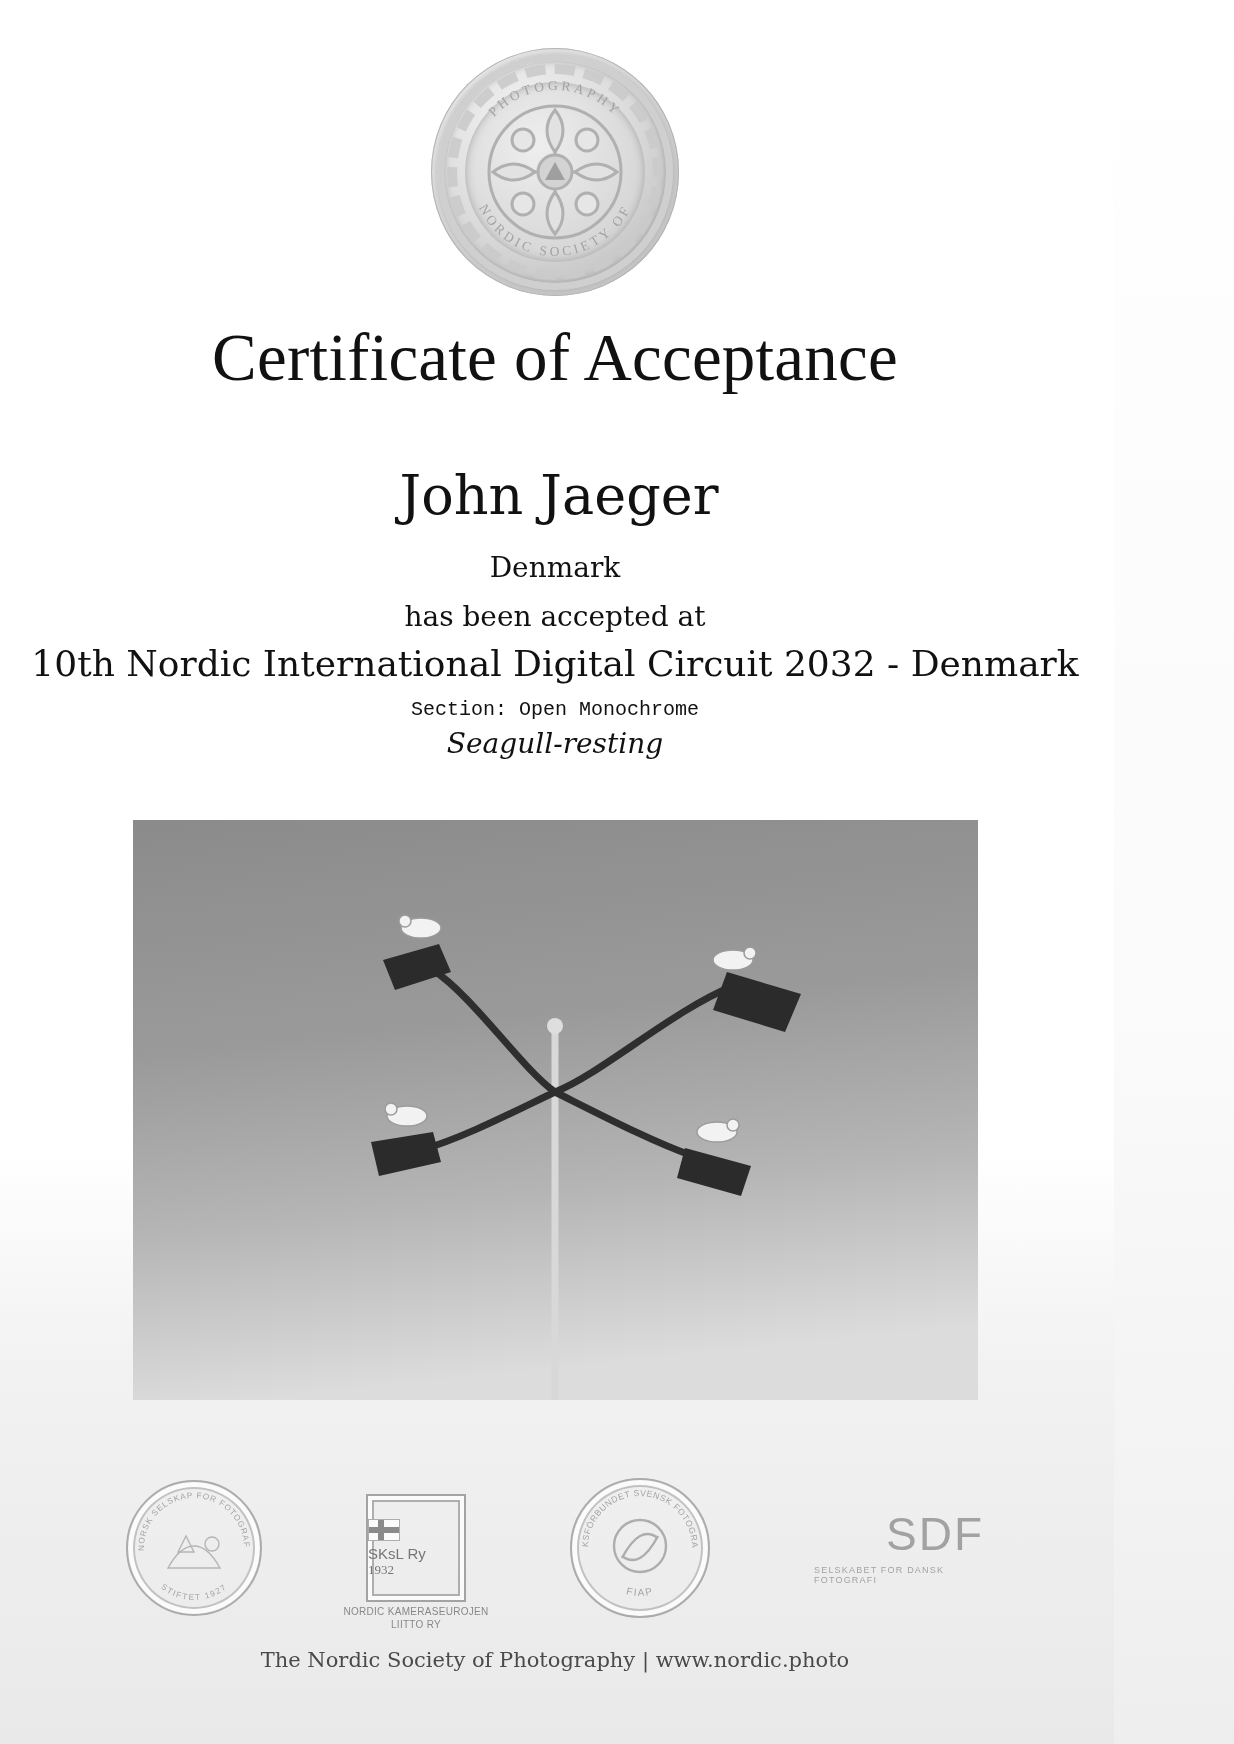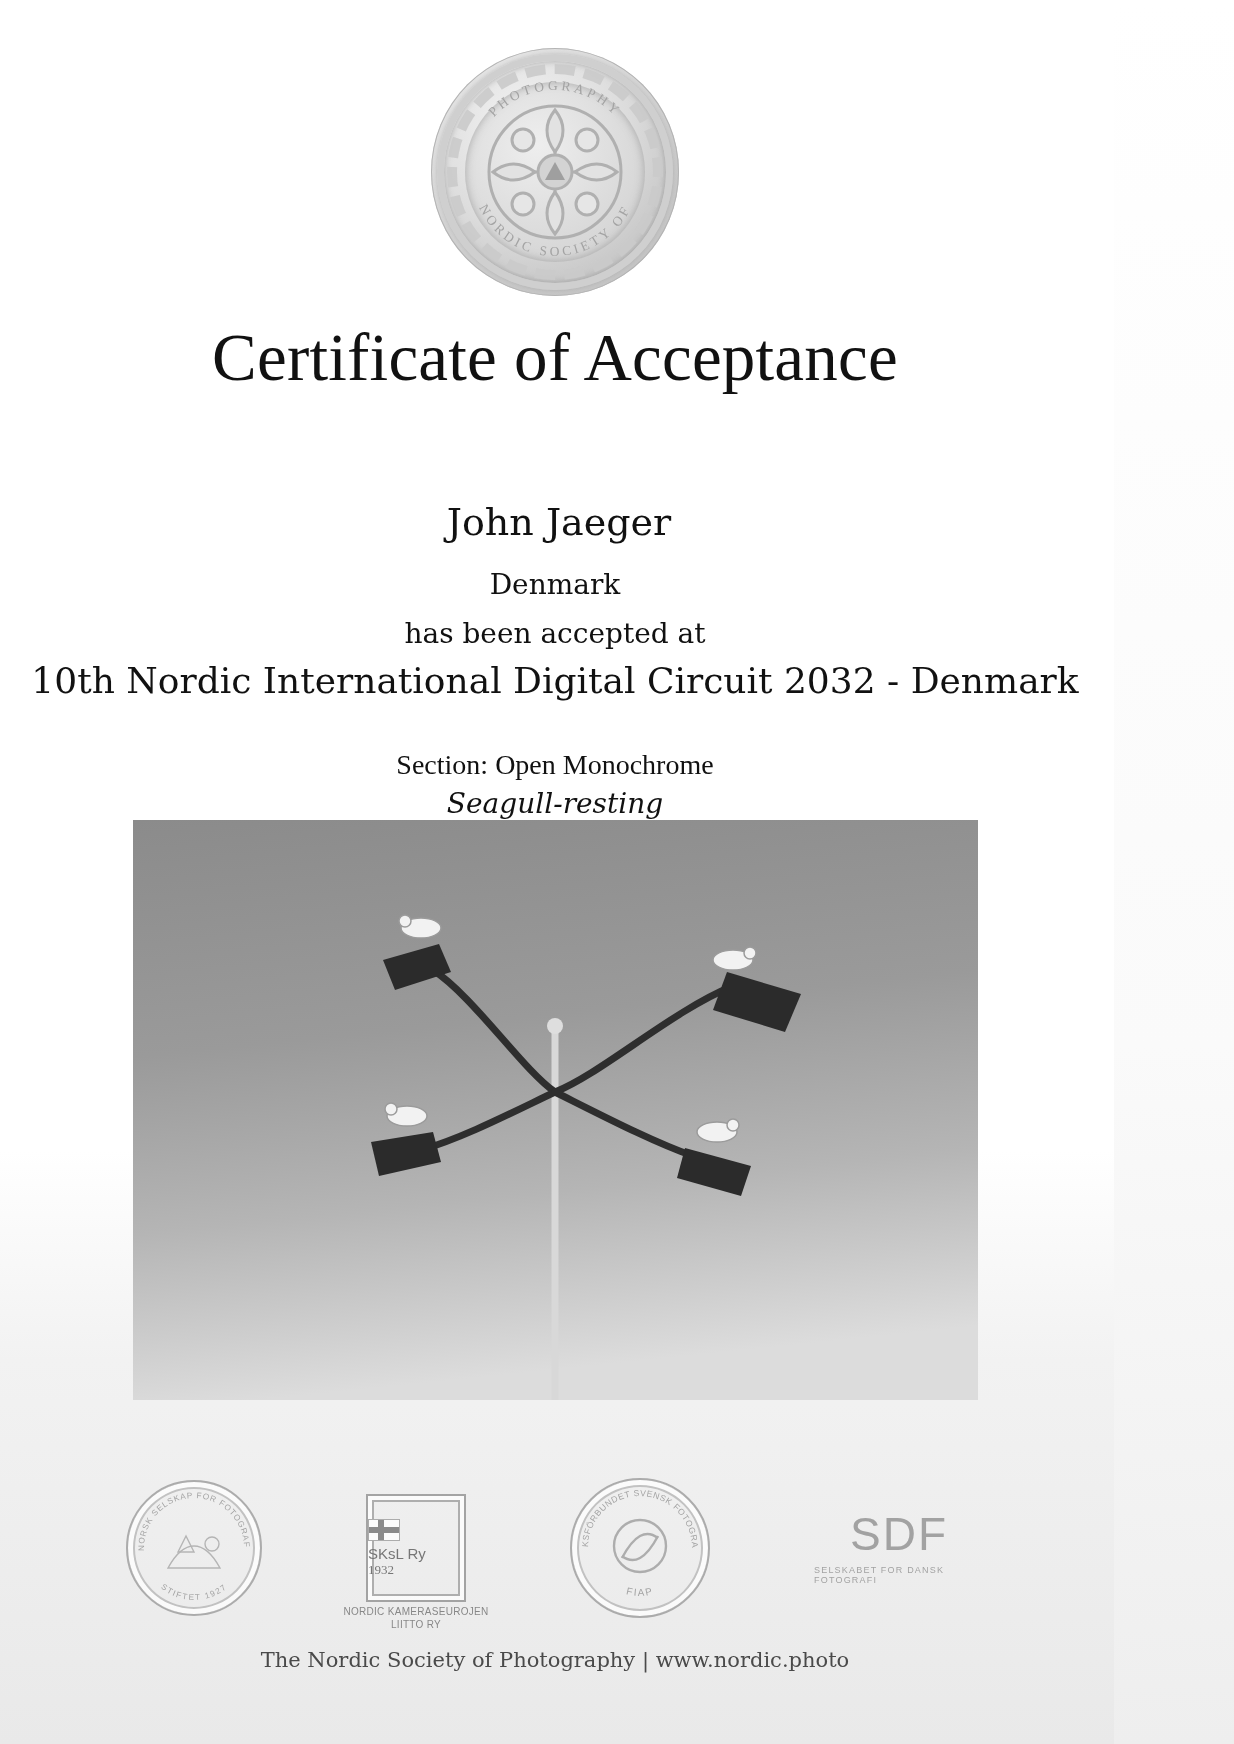--- a/index.html
+++ b/index.html
@@ -92,45 +92,45 @@
   }
   .title {
     margin-top: 322px;
     font-size: 67px;
     line-height: 1.05;
     letter-spacing: .2px;
     font-weight: 400;
     font-family: "Liberation Serif", serif;
   }
   .author {
-    margin-top: 108px;
-    font-size: 38px;
+    margin-top: 72px;
+    font-size: 54px;
     font-family: "DejaVu Serif", serif;
     font-weight: 400;
     padding-left: 8px;
   }
   .country {
     margin-top: 24px;
     font-size: 28px;
     font-family: "DejaVu Serif", serif;
   }
   .accepted {
     margin-top: 16px;
     font-size: 28px;
     font-family: "DejaVu Serif", serif;
   }
   .event {
     margin-top: 10px;
     font-size: 36px;
     font-family: "DejaVu Serif", serif;
   }
   .section {
-    margin-top: 48px;
-    font-size: 28px;
-    font-family: Liberation Serif, serif;
+    margin-top: 14px;
+    font-size: 20px;
+    font-family: Liberation Mono, monospace;
   }
   .work-title {
     margin-top: 6px;
     font-size: 28px;
     font-style: italic;
     font-family: "DejaVu Serif", serif;
   }
 
   
   .photo-wrap {
@@ -226,21 +226,21 @@
     border-radius: 50%;
     border: 2px solid #9a9a9a;
     box-shadow: inset 0 0 0 5px #ffffff, inset 0 0 0 7px #b6b6b6;
     position: relative;
   }
   .logo-sdf {
     width: 170px;
     height: 70px;
     display: flex;
     flex-direction: column;
-    align-items: center;
+    align-items: flex-end;
     justify-content: center;
   }
   .sdf-mark {
     font-size: 46px;
     letter-spacing: 2px;
     color: #8d8d8d;
     font-family: "Liberation Sans", sans-serif;
     line-height: 1;
   }
   .sdf-caption {

